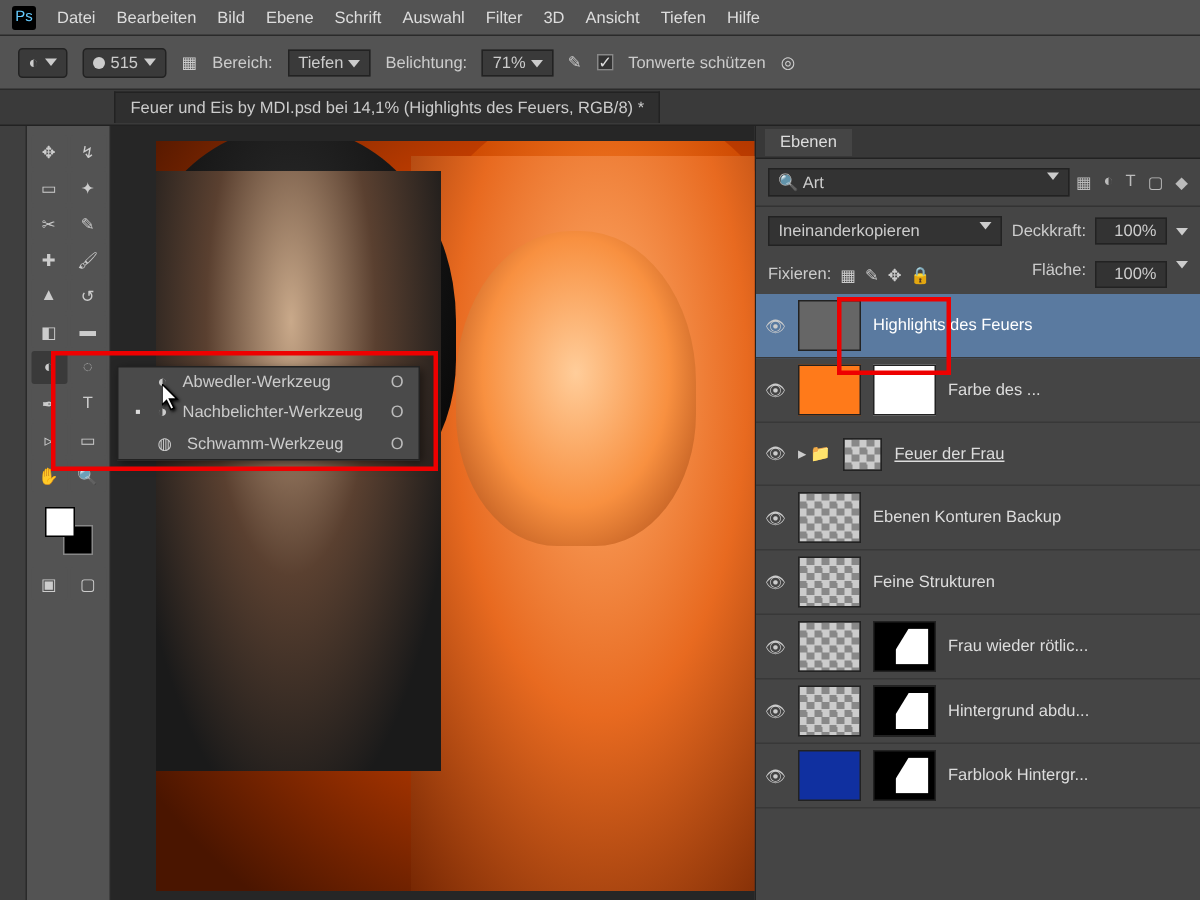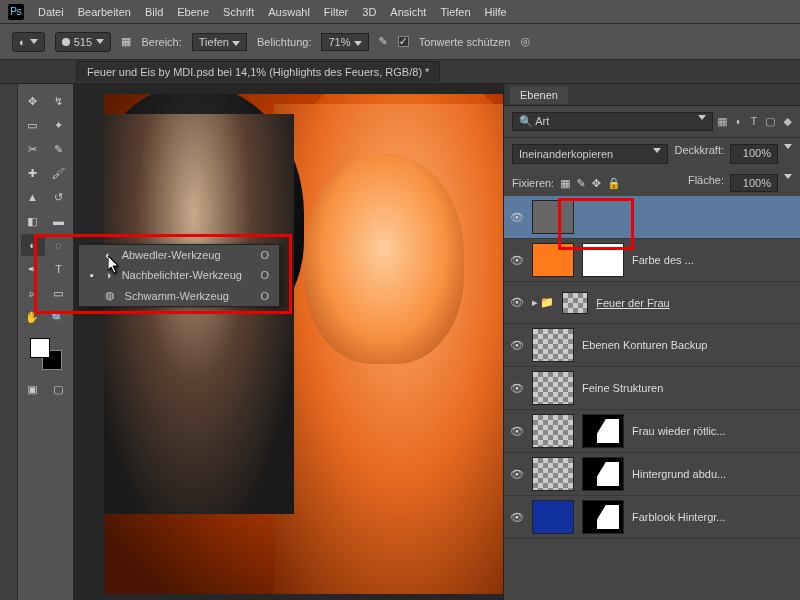--- a/index.html
+++ b/index.html
@@ -29,21 +29,21 @@
 .figure-f{position:absolute;right:-30px;top:10px;width:280px;height:500px;background:radial-gradient(ellipse at 45% 30%,#ffb070 0%,#e86a20 45%,#6a2000 95%)}
 .face-f{position:absolute;right:60px;top:60px;width:160px;height:210px;background:radial-gradient(ellipse at 50% 45%,#ffcd9a 0%,#f89040 55%,#a04010 100%);border-radius:48% 48% 42% 42%}
 .hair-f{position:absolute;right:-30px;top:-30px;width:300px;height:400px;background:radial-gradient(ellipse at 50% 30%,#ff8a30 0%,#d04a00 50%,#401000 95%);border-radius:50% 50% 30% 40%;opacity:.85}
 .panels{width:297px;background:#454545;border-left:1px solid #222;display:flex;flex-direction:column}
 .panel-tabs{height:22px;background:#383838;display:flex;align-items:center;border-bottom:1px solid #222;padding-left:6px}
 .panel-tabs .ptab{padding:3px 10px;background:#454545;color:#ddd}
 .panel-head{padding:6px 8px;display:flex;align-items:center;gap:4px;border-bottom:1px solid #333}
 .search{flex:1;background:#333;border:1px solid #222;padding:2px 6px;color:#aaa}
 .mini-icons{display:flex;gap:8px}
 .mini-icons span{color:#bbb}
-.blend-row{padding:6px 8px;display:flex;gap:6px}
+.blend-row{padding:6px 8px;display:flex;align-items:center;gap:6px}
 .blend-sel{flex:1;background:#333;border:1px solid #222;padding:3px 6px;display:flex;justify-content:space-between}
 .pct{background:#333;border:1px solid #222;padding:2px 6px;width:48px;text-align:right}
 .lock-row{padding:4px 8px;display:flex;align-items:center;gap:6px;font-size:10px;color:#aaa}
 .lock-row .rside{margin-left:auto;display:flex;align-items:flex-start;gap:6px}
 .layers{flex:1;overflow-y:auto}
 .layer{display:flex;align-items:center;padding:4px 6px;gap:8px;border-bottom:1px solid #383838;min-height:42px}
 .layer.sel{background:#5a7aa0}
 .layer .eye{width:14px;color:#ccc}
 .layer .thumb{width:42px;height:34px;background:#666;border:1px solid #222;flex-shrink:0}
 .layer .thumb.checker{background:repeating-conic-gradient(#888 0 25%,#ccc 0 50%) 0 0/10px 10px}
@@ -203,20 +203,21 @@
       <div class="rside">
         <span>Fläche:</span>
         <div class="pct">100%</div>
         <span class="chev"></span>
       </div>
     </div>
     <div class="layers" id="layers-list">
         <div class="layer sel">
           <div class="eye">👁</div>
           <div class="thumb "></div>
+          <div class="lbl">Highlights des Feuers</div>
         </div>
         <div class="layer">
           <div class="eye">👁</div>
           <div class="thumb orange"></div>
           <div class="thumb white"></div>
           <div class="lbl">Farbe des ...</div>
         </div>
         <div class="layer">
           <div class="eye">👁</div>
           <span>▸ 📁</span>

